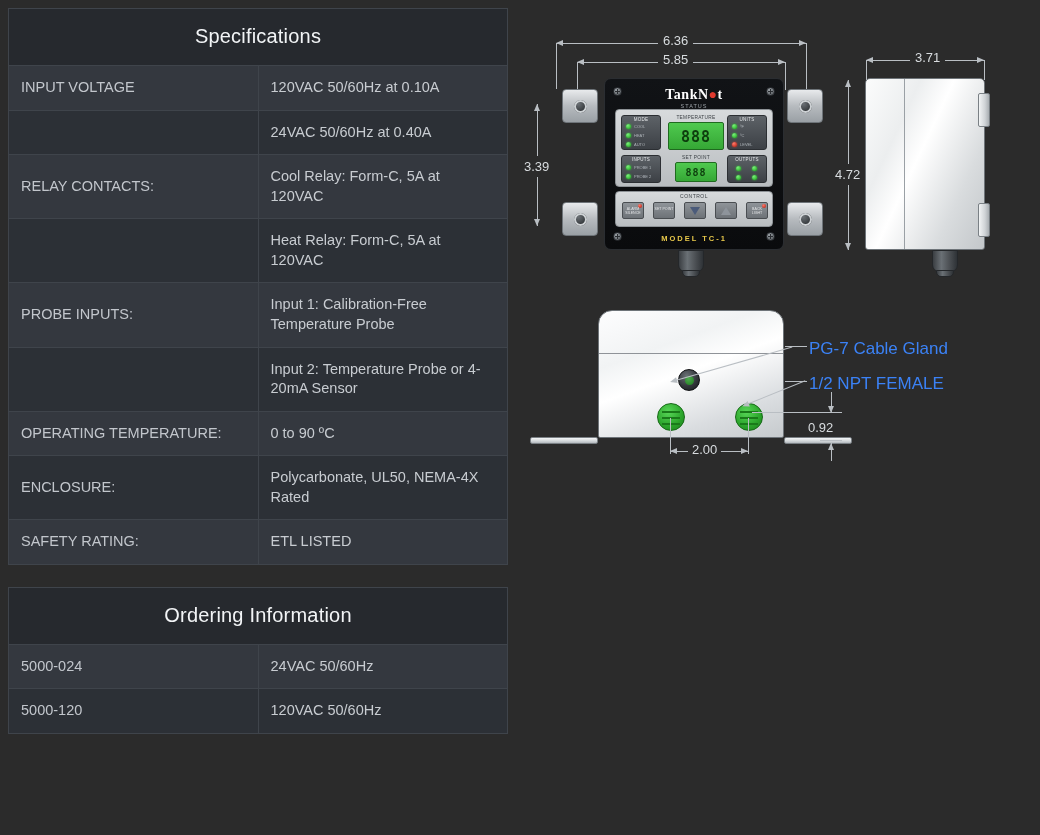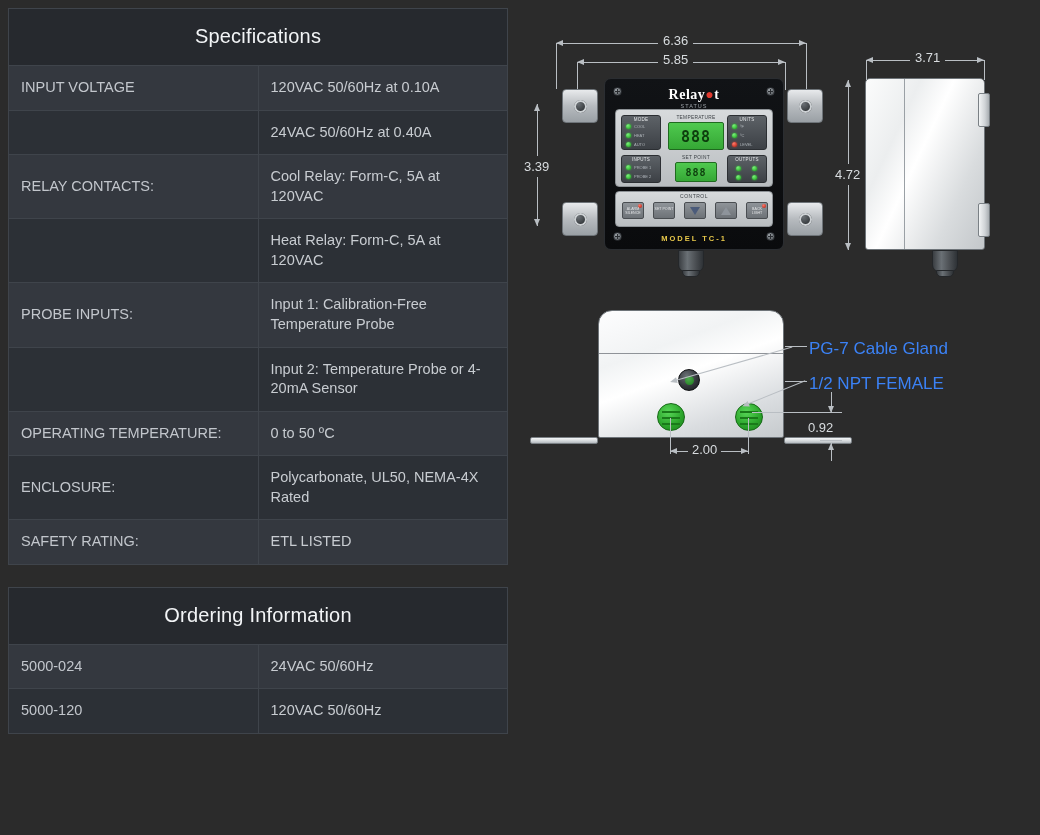--- a/index.html
+++ b/index.html
@@ -250,21 +250,21 @@
         <tr class="r-odd">
           <td class="k">PROBE INPUTS:</td>
           <td class="v">Input 1: Calibration-Free Temperature Probe</td>
         </tr>
         <tr class="r-even">
           <td class="k"></td>
           <td class="v">Input 2: Temperature Probe or 4-20mA Sensor</td>
         </tr>
         <tr class="r-odd">
           <td class="k">OPERATING TEMPERATURE:</td>
-          <td class="v">0 to 50 ºC</td>
+          <td class="v">0 to 90 ºC</td>
         </tr>
         <tr class="r-even">
           <td class="k">ENCLOSURE:</td>
           <td class="v">Polycarbonate, UL50, NEMA-4X Rated</td>
         </tr>
         <tr class="r-odd">
           <td class="k">SAFETY RATING:</td>
           <td class="v">ETL LISTED</td>
         </tr>
       </tbody>
@@ -316,21 +316,21 @@
       <div class="tab" style="left:42px; top:202px;"></div>
       <div class="tab" style="left:267px; top:202px;"></div>
 
       <div class="front-body">
 
         <div class="screw" style="left:8px;  top:8px;"></div>
         <div class="screw" style="right:8px; top:8px;"></div>
         <div class="screw" style="left:8px;  bottom:8px;"></div>
         <div class="screw" style="right:8px; bottom:8px;"></div>
 
-        <div class="logo"><span>Relay</span><span class="dot">●</span><span>t</span></div>
+        <div class="logo"><span>TankN</span><span class="dot">●</span><span>t</span></div>
         <div class="status-lbl">STATUS</div>
 
         <div class="panel">
 
           <div class="blk" style="left:5px; top:5px; width:40px; height:35px;">
             <div class="bl">MODE</div>
             <div class="led" style="left:4px; top:8px;"></div>
             <div class="lrow" style="left:12px; top:8px;">COOL</div>
             <div class="led" style="left:4px; top:17px;"></div>
             <div class="lrow" style="left:12px; top:17px;">HEAT</div>

